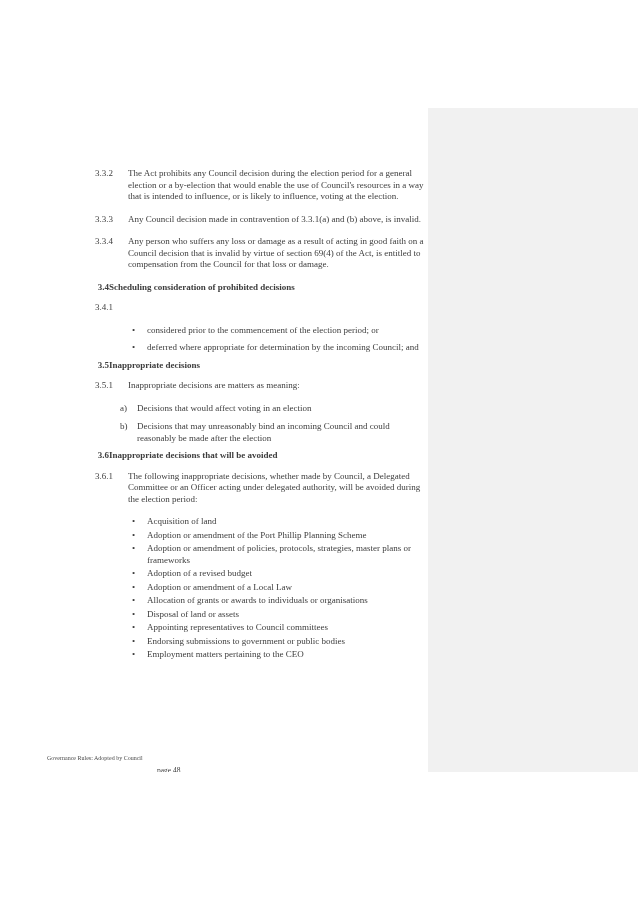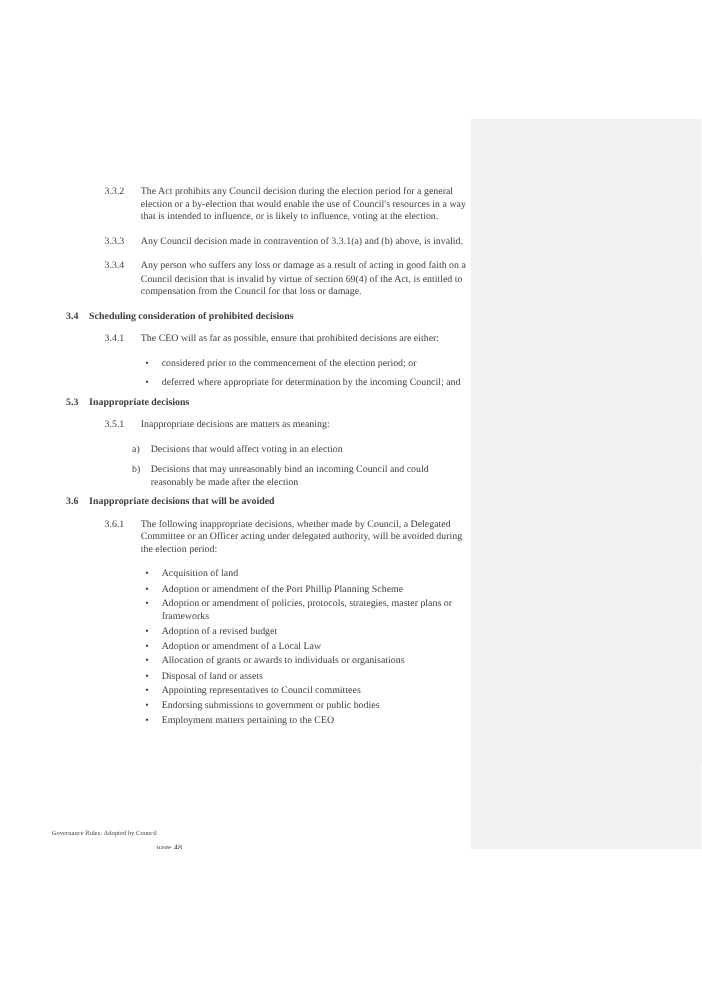--- a/index.html
+++ b/index.html
@@ -31,21 +31,22 @@
   }
   .clause {
     display: flex;
     margin: 0 0 11px 95px;
   }
   .clause .num { width: 33px; flex-shrink: 0; }
   .clause .text { width: 299px; }
   .section-heading {
     display: flex;
     font-weight: bold;
-    margin: 6px 0 9px 60px;
+    margin: 6px 0 9px 88px;
+    text-align: right;
   }
   .section-heading .num { width: 21px; flex-shrink: 0; }
   .bullet-list { margin-left: 132px; }
   .bullet-list.b341 { margin-top: 5.5px; }
   .bullet-list.b341 .bullet + .bullet { margin-top: 6px; }
   .bullet-list.b361 { margin-top: 4px; }
   .bullet-list.b361 .bullet + .bullet { margin-top: 2px; }
   .bullet { display: flex; }
   .bullet .dot { width: 15px; flex-shrink: 0; }
   .bullet .dot::before { content: "•"; }
@@ -60,21 +61,21 @@
   .footer-left {
     position: absolute;
     left: 47px;
     top: 754px;
     font-size: 6px;
     line-height: 8px;
     color: #4a4a4a;
   }
   .footer-page {
     position: absolute;
-    left: 142px;
+    left: 157px;
     top: 766px;
     font-size: 7.5px;
     line-height: 10px;
     color: #3d3d3d;
   }
 </style>
 </head>
 <body>
 
 <div class="page">
@@ -98,36 +99,35 @@
       <span class="text">Any person who suffers any loss or damage as a result of acting in good faith on a Council decision that is invalid by virtue of section 69(4) of the Act, is entitled to compensation from the Council for that loss or damage.</span>
     </div>
 
     <div class="section-heading">
       <span class="num">3.4</span>
       <span class="title">Scheduling consideration of prohibited decisions</span>
     </div>
 
     <div class="clause">
       <span class="num">3.4.1</span>
-      <span class="text">The CEO will as far as possible, ensure that prohibited decisions are either:</span>
     </div>
 
     <div class="bullet-list b341">
       <div class="bullet">
         <span class="dot"></span>
         <span class="text">considered prior to the commencement of the election period; or</span>
       </div>
       <div class="bullet">
         <span class="dot"></span>
         <span class="text">deferred where appropriate for determination by the incoming Council; and</span>
       </div>
     </div>
 
     <div class="section-heading">
-      <span class="num">5.3</span>
+      <span class="num">3.5</span>
       <span class="title">Inappropriate decisions</span>
     </div>
 
     <div class="clause">
       <span class="num">3.5.1</span>
       <span class="text">Inappropriate decisions are matters as meaning:</span>
     </div>
 
     <div class="alpha-item">
       <span class="label">a)</span>

